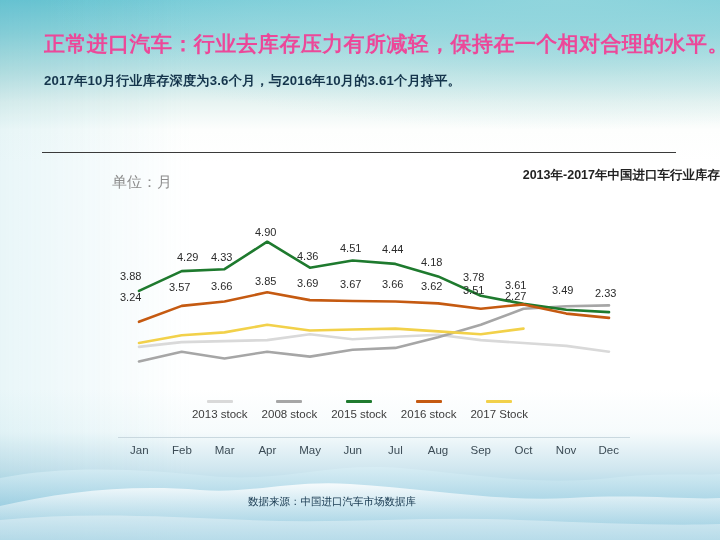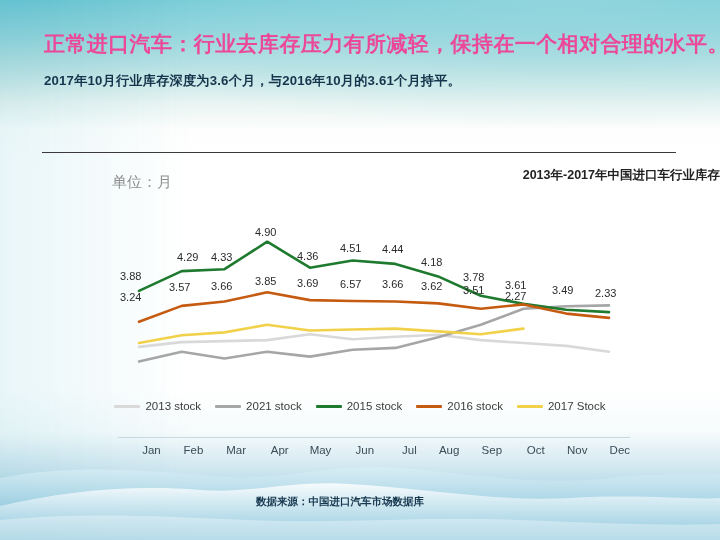--- a/index.html
+++ b/index.html
@@ -48,30 +48,30 @@
   .unit{position:absolute;left:112px;top:173px;font-size:15px;color:#8d8d8d;
     font-family:"Liberation Serif","DejaVu Serif",serif;}
 
   .plot{position:absolute;left:0;top:190px;width:720px;height:185px;}
   .plot svg{display:block;}
 
   .axis-line{position:absolute;left:118px;top:437px;width:512px;height:0;
     border-top:1px solid #c9d8df;}
   .xaxis{position:absolute;left:118px;top:444px;width:512px;height:22px;
     display:flex;}
-  .xaxis .tick{flex:1;text-align:right;font-size:11.5px;color:#3b4b55;}
+  .xaxis .tick{flex:1;text-align:center;font-size:11.5px;color:#3b4b55;}
 
   .legend{position:absolute;left:0;top:400px;width:720px;
     display:flex;justify-content:center;align-items:center;gap:14px;}
-  .legend-item{display:flex;align-items:center;gap:5px;}
+  .legend-item{display:flex;align-items:center;gap:5px;flex-direction:column;}
   .legend-swatch{display:block;width:26px;height:3px;border-radius:1px;}
   .legend-label{font-size:11.5px;color:#3c3c3c;}
 
-  .source{position:absolute;left:16px;top:495px;width:648px;text-align:center;
-    font-size:10.5px;font-weight:bold;color:#17384f;}
+  .source{position:absolute;left:8px;top:495px;width:648px;text-align:center;
+    font-size:10.5px;font-weight:normal;color:#17384f;}
 
   .dlabel{position:absolute;font-size:11px;color:#2b2b2b;white-space:nowrap;}
 </style>
 </head>
 <body>
 
 <div class="bg"></div>
 <div class="bg-top-glow"></div>
 <div class="bg-left-tint"></div>
 
@@ -126,21 +126,21 @@
     <div class="tick">Dec</div>
   </div>
 
 <div class="legend" id="legend">
     <div class="legend-item">
       <span class="legend-swatch" style="background: rgb(217, 217, 217);"></span>
       <span class="legend-label">2013 stock</span>
     </div>
     <div class="legend-item">
       <span class="legend-swatch" style="background: rgb(166, 166, 166);"></span>
-      <span class="legend-label">2021 stock</span>
+      <span class="legend-label">2008 stock</span>
     </div>
     <div class="legend-item">
       <span class="legend-swatch" style="background: rgb(30, 122, 46);"></span>
       <span class="legend-label">2015 stock</span>
     </div>
     <div class="legend-item">
       <span class="legend-swatch" style="background: rgb(197, 90, 17);"></span>
       <span class="legend-label">2016 stock</span>
     </div>
     <div class="legend-item">
@@ -161,17 +161,17 @@
 <div class="dlabel" style="left: 421px; top: 256px;">4.18</div>
 <div class="dlabel" style="left: 463px; top: 271px;">3.78</div>
 <div class="dlabel" style="left: 505px; top: 279px;">3.61</div>
 <div class="dlabel" style="left: 552px; top: 284px;">3.49</div>
 <div class="dlabel" style="left: 595px; top: 287px;">2.33</div>
 <div class="dlabel" style="left: 120px; top: 291px;">3.24</div>
 <div class="dlabel" style="left: 169px; top: 281px;">3.57</div>
 <div class="dlabel" style="left: 211px; top: 280px;">3.66</div>
 <div class="dlabel" style="left: 255px; top: 275px;">3.85</div>
 <div class="dlabel" style="left: 297px; top: 277px;">3.69</div>
-<div class="dlabel" style="left: 340px; top: 278px;">6.57</div>
+<div class="dlabel" style="left: 340px; top: 278px;">3.67</div>
 <div class="dlabel" style="left: 382px; top: 278px;">3.66</div>
 <div class="dlabel" style="left: 421px; top: 280px;">3.62</div>
 <div class="dlabel" style="left: 463px; top: 284px;">3.51</div>
 <div class="dlabel" style="left: 505px; top: 290px;">2.27</div>
 
 </body></html>

